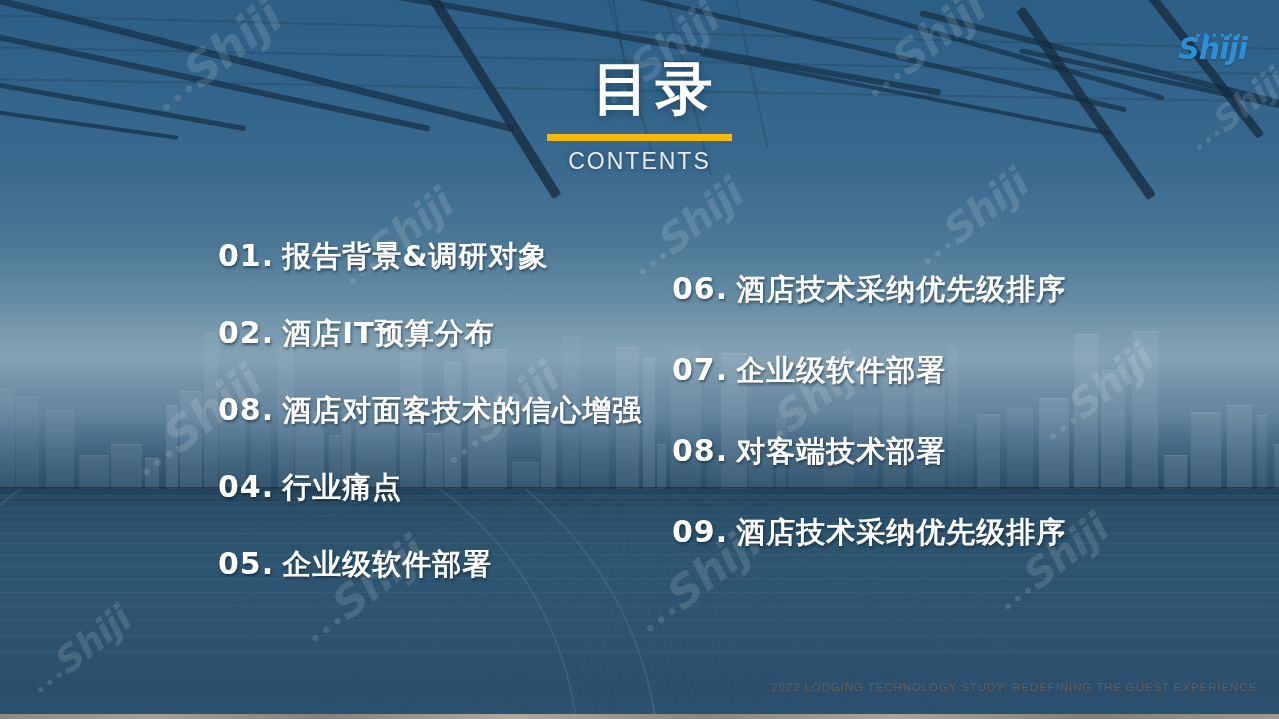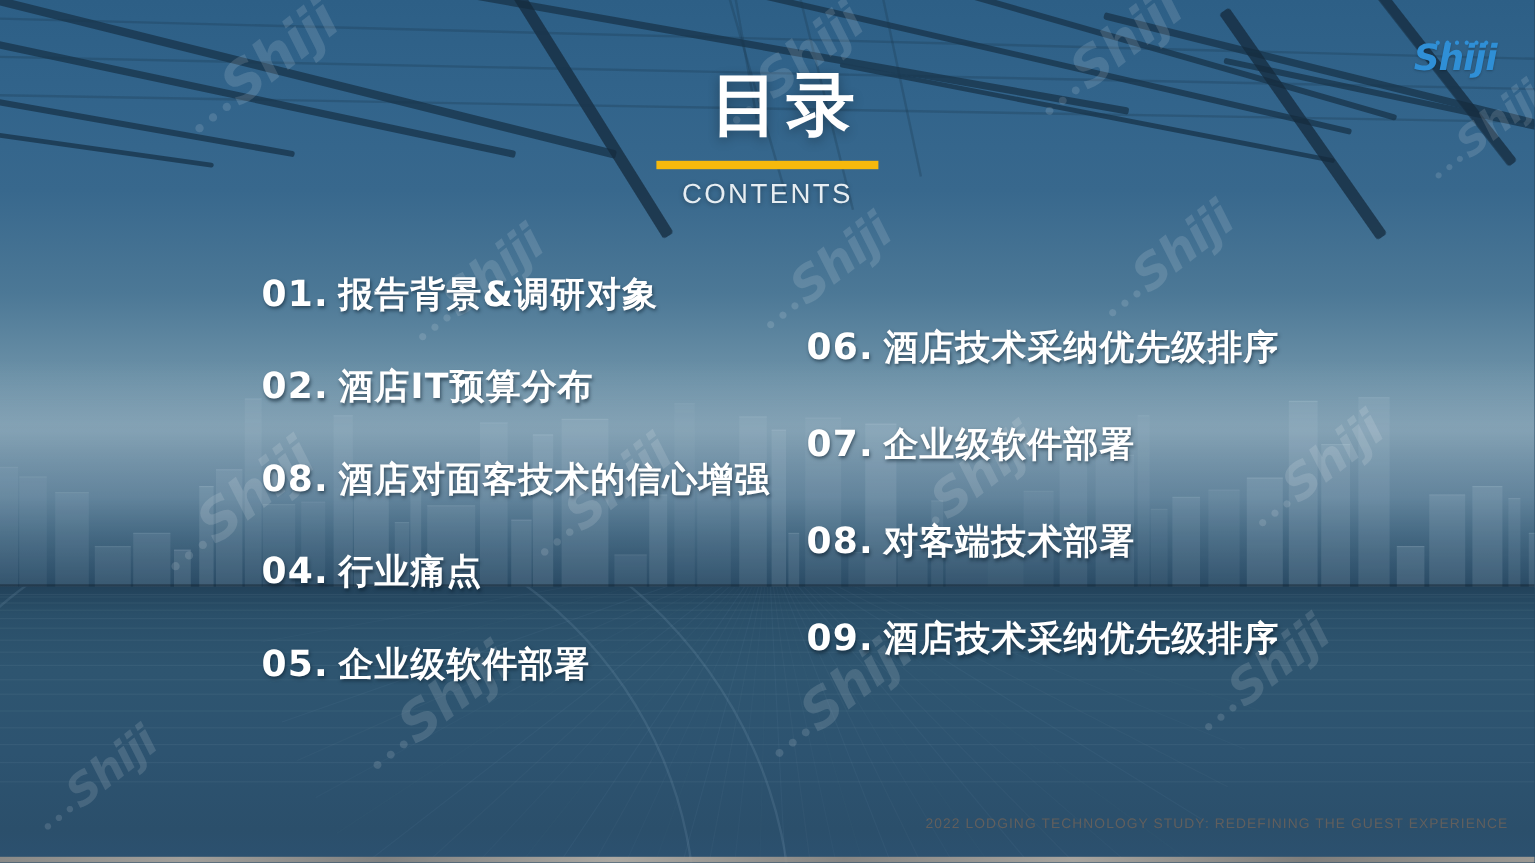--- a/index.html
+++ b/index.html
@@ -100,21 +100,21 @@
     margin:17px auto 0;
   }
   .title-sub{
     margin-top:7px;
     font-size:23px;color:#e6edf2;letter-spacing:2px;
     text-shadow:0 1px 4px rgba(0,0,0,.35);
   }
 
   
   .toc-col{position:absolute;}
-  .toc-left{left:218px;top:226px;}
+  .toc-left{left:218px;top:237px;}
   .toc-right{left:652px;top:270px;}
   .toc-item{display:flex;align-items:baseline;white-space:nowrap;}
   .toc-left .toc-item{margin-bottom:37px;}
   .toc-right .toc-item{margin-bottom:41px;margin-left:20px;}
   .toc-num{
     font-size:30px;font-weight:bold;color:#ffffff;
     letter-spacing:1px;margin-right:8px;
     font-family:"DejaVu Sans","Liberation Sans",sans-serif;
     text-shadow:1px 2px 3px rgba(8,25,40,.55);
   }

